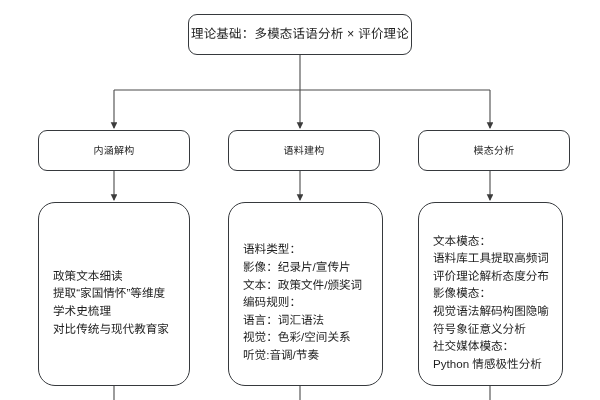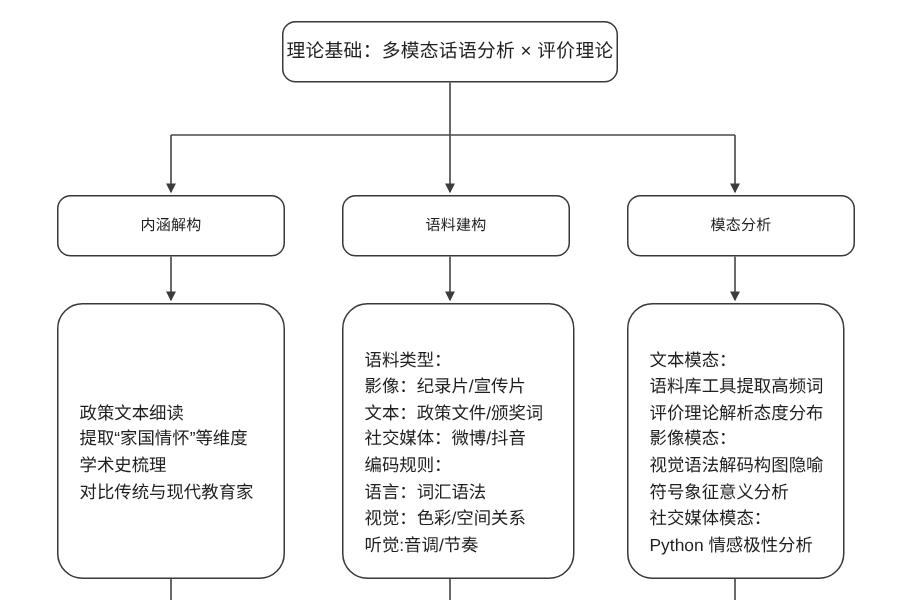--- a/index.html
+++ b/index.html
@@ -138,21 +138,20 @@
       <span>学术史梳理</span>
       <span>对比传统与现代教育家</span>
     </span>
   </div>
 
   <div class="node node-detail detail-2">
     <span class="detail-lines">
       <span>语料类型：</span>
       <span>影像：纪录片/宣传片</span>
       <span>文本：政策文件/颁奖词</span>
-      <span>社交媒体：微博/抖音</span>
       <span>编码规则：</span>
       <span>语言：词汇语法</span>
       <span>视觉：色彩/空间关系</span>
       <span>听觉:音调/节奏</span>
     </span>
   </div>
 
   <div class="node node-detail detail-3">
     <span class="detail-lines">
       <span>文本模态：</span>

